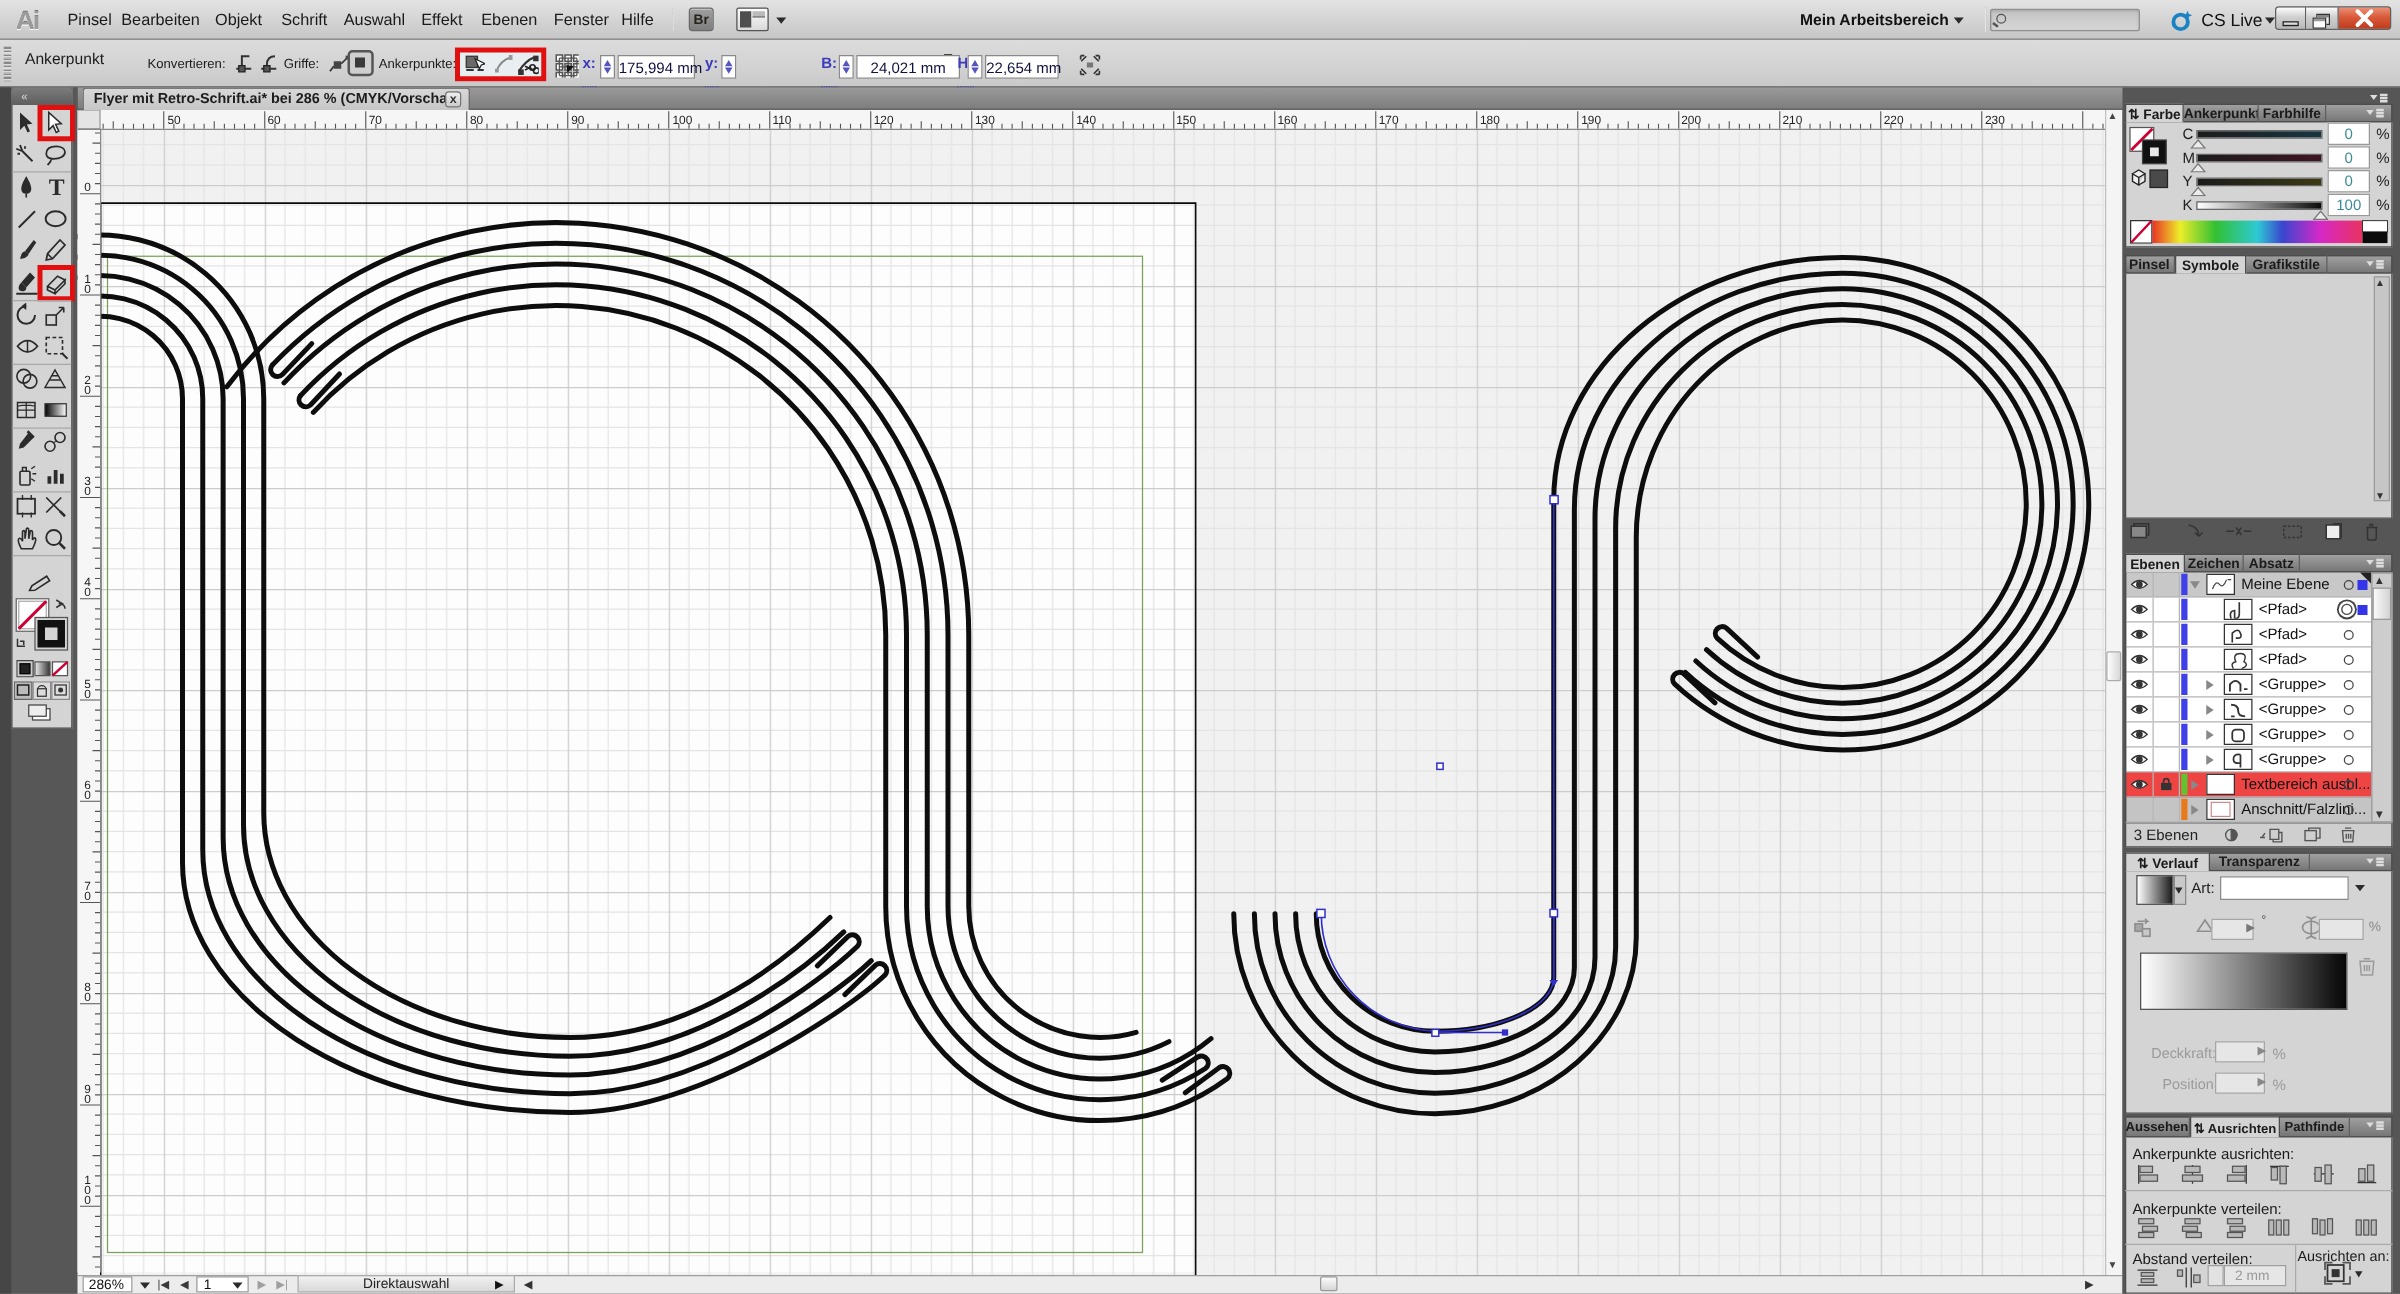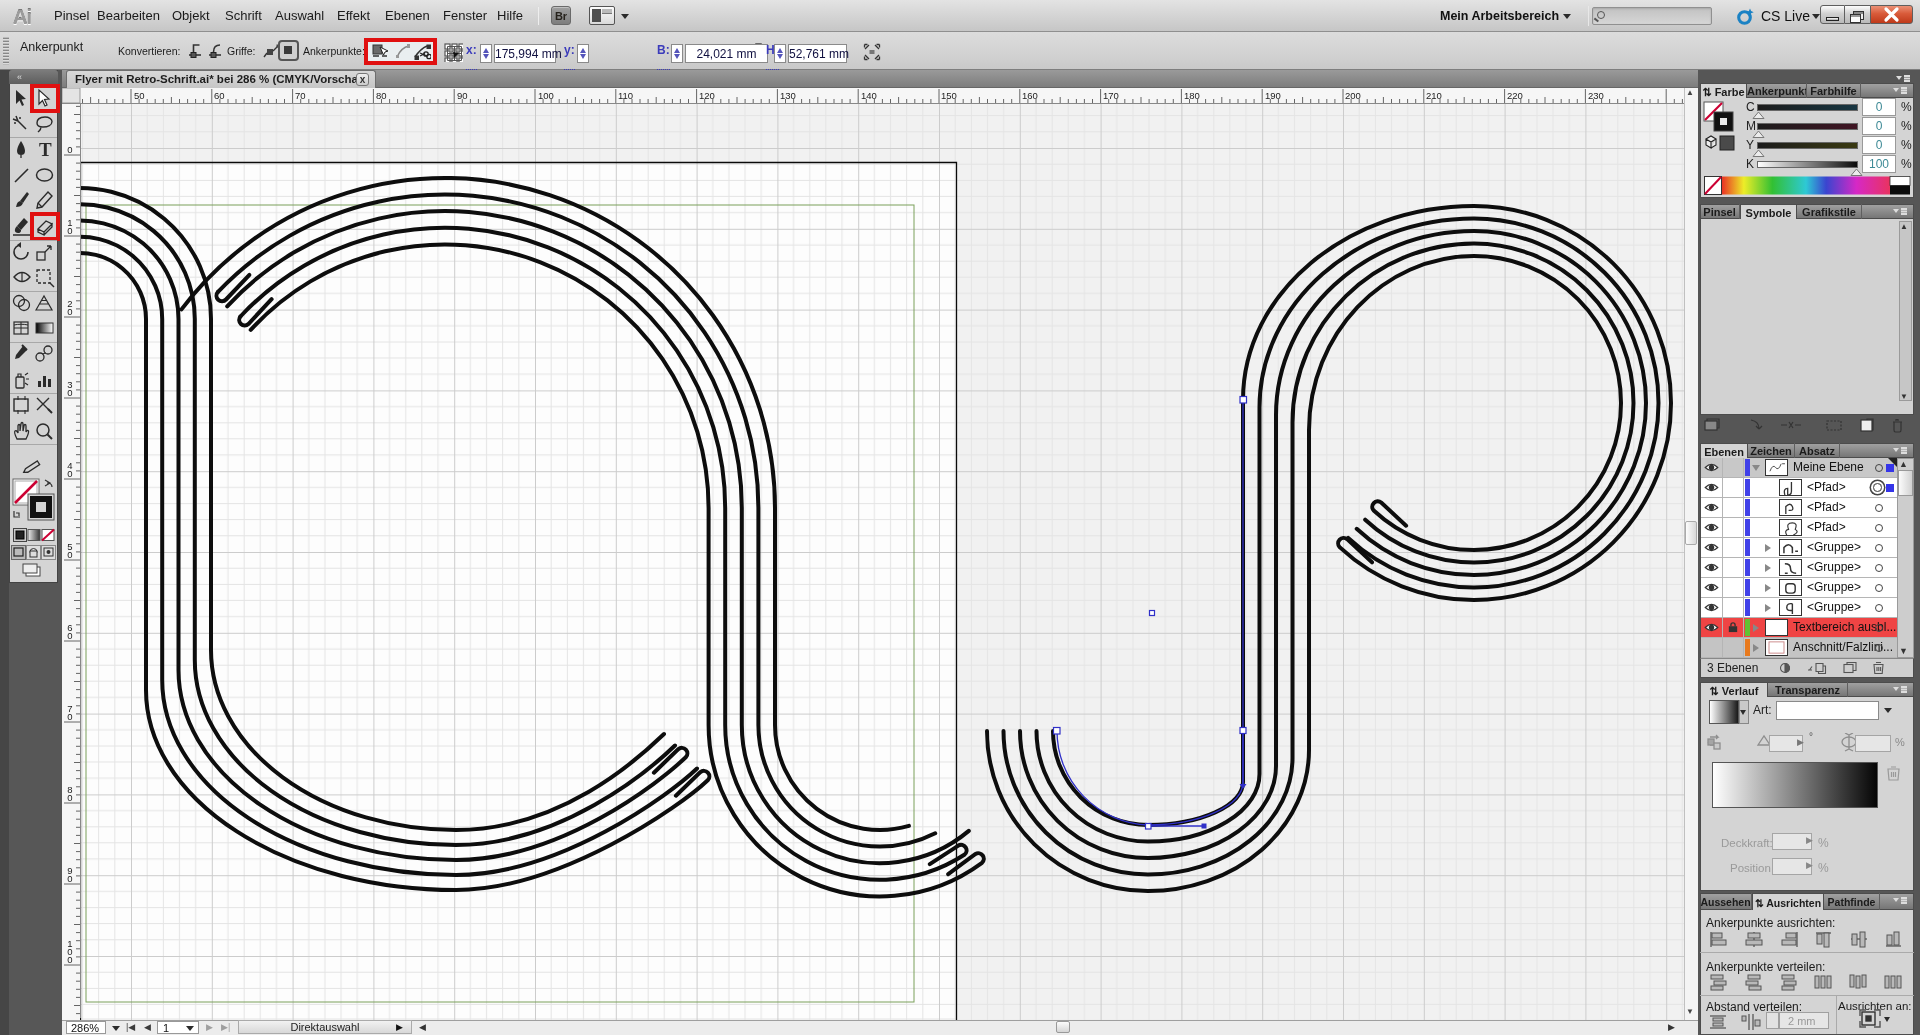--- a/index.html
+++ b/index.html
@@ -221,21 +221,21 @@
 <div class="abs spin" style="left:480px;"></div>
 <div class="abs numfld" style="left:494px; width:62px;">175,994 mm</div>
 <div class="abs fld-label" style="left:564px;">y:</div>
 <div class="abs spin" style="left:577px;"></div>
 <div class="abs numfld" style="left:591px; width:61px;margin-top:47px;">55,562 mm</div>
 <div class="abs fld-label" style="left:657px;">B:</div>
 <div class="abs spin" style="left:671px;"></div>
 <div class="abs numfld" style="left:685px; width:83px;">24,021 mm</div>
 <div class="abs fld-label" style="left:766px;">H:</div>
 <div class="abs spin" style="left:774px;"></div>
-<div class="abs numfld" style="left:788px; width:59px;">52,761 mm</div>
+<div class="abs numfld" style="left:788px; width:59px;">22,654 mm</div>
 
 <div id="tabbar" class="abs"></div>
 <div id="doctab" class="abs">Flyer mit Retro-Schrift.ai* bei 286 % (CMYK/Vorschau)<div class="x">x</div></div>
 
 <div id="leftdock" class="abs"></div>
 <div id="leftstrip" class="abs"></div>
 <div id="toolbar" class="abs"></div>
 <div id="toolbar-head" class="abs">
     <div class="arr">«</div>
   </div>

